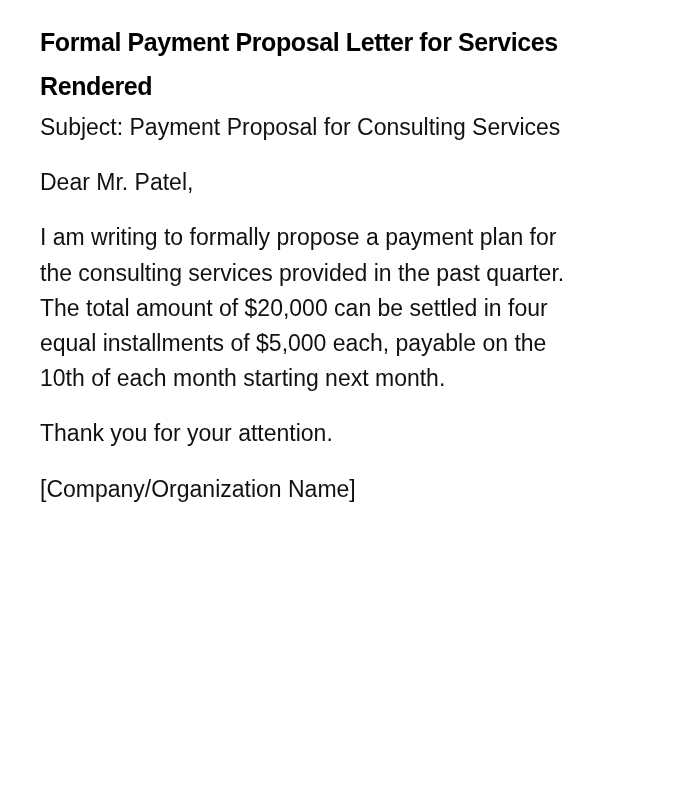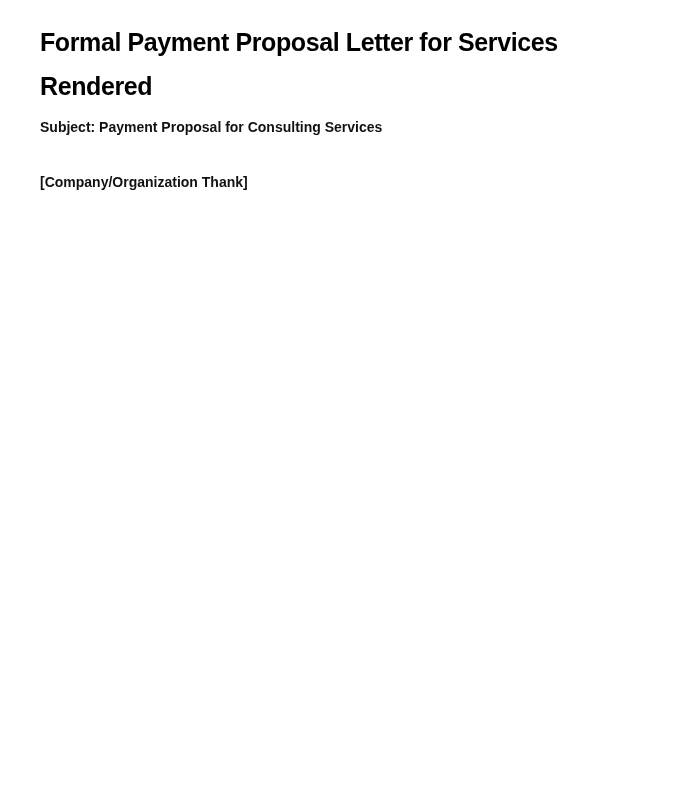--- a/index.html
+++ b/index.html
@@ -23,29 +23,31 @@
     .title {
       margin: 0;
       font-size: 25px;
       font-weight: bold;
       line-height: 44px;
       letter-spacing: -0.4px;
       color: #000000;
     }
     .para {
       margin: 0 0 20px 0;
-      font-size: 14px;
+      font-size: 23px;
       line-height: 35.2px;
       color: #111111;
-      font-weight: bold;
     }
     .subject {
       margin-top: 2px;
     }
   </style>
 </head>
 <body>
 
 <div class="doc">
   <h1 class="title">Formal Payment Proposal Letter for Services Rendered</h1>
   <p class="para subject">Subject: Payment Proposal for Consulting Services</p>
-  <p class="para">[Company/Organization Thank]</p>
+  <p class="para">Dear Mr. Patel,</p>
+  <p class="para">I am writing to formally propose a payment plan for the consulting services provided in the past quarter. The total amount of $20,000 can be settled in four equal installments of $5,000 each, payable on the 10th of each month starting next month.</p>
+  <p class="para">Thank you for your attention.</p>
+  <p class="para">[Company/Organization Name]</p>
 </div>
 
 </body></html>

